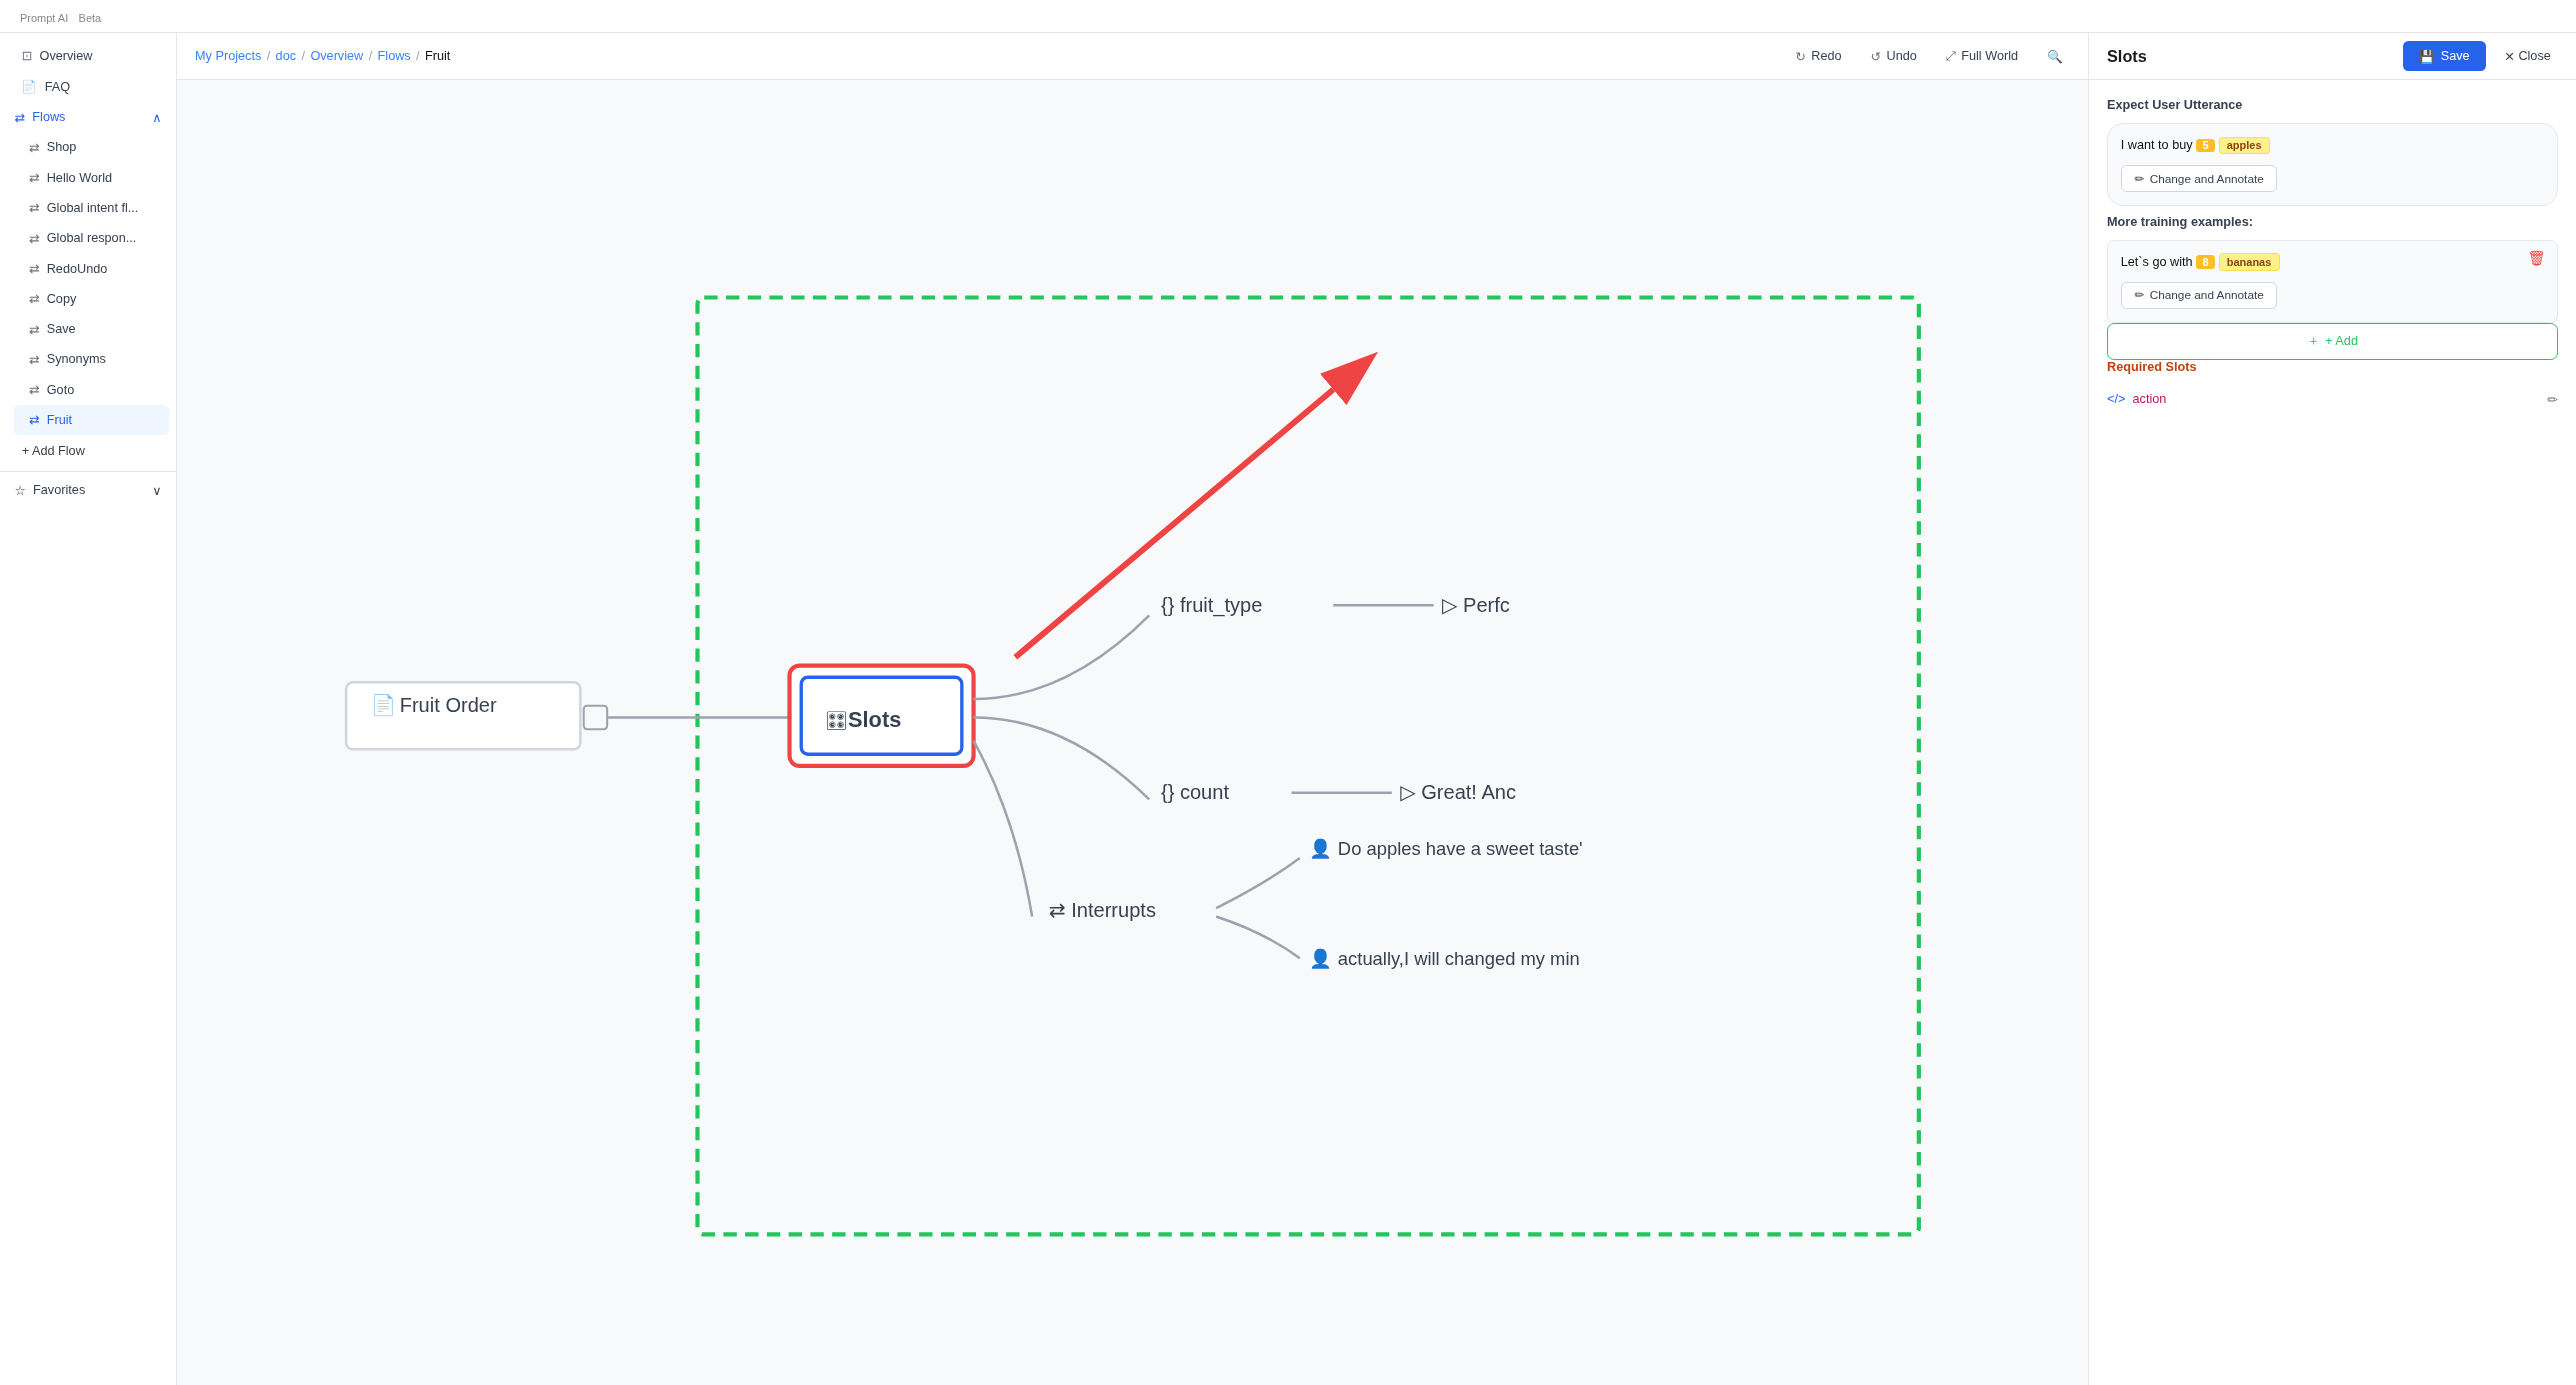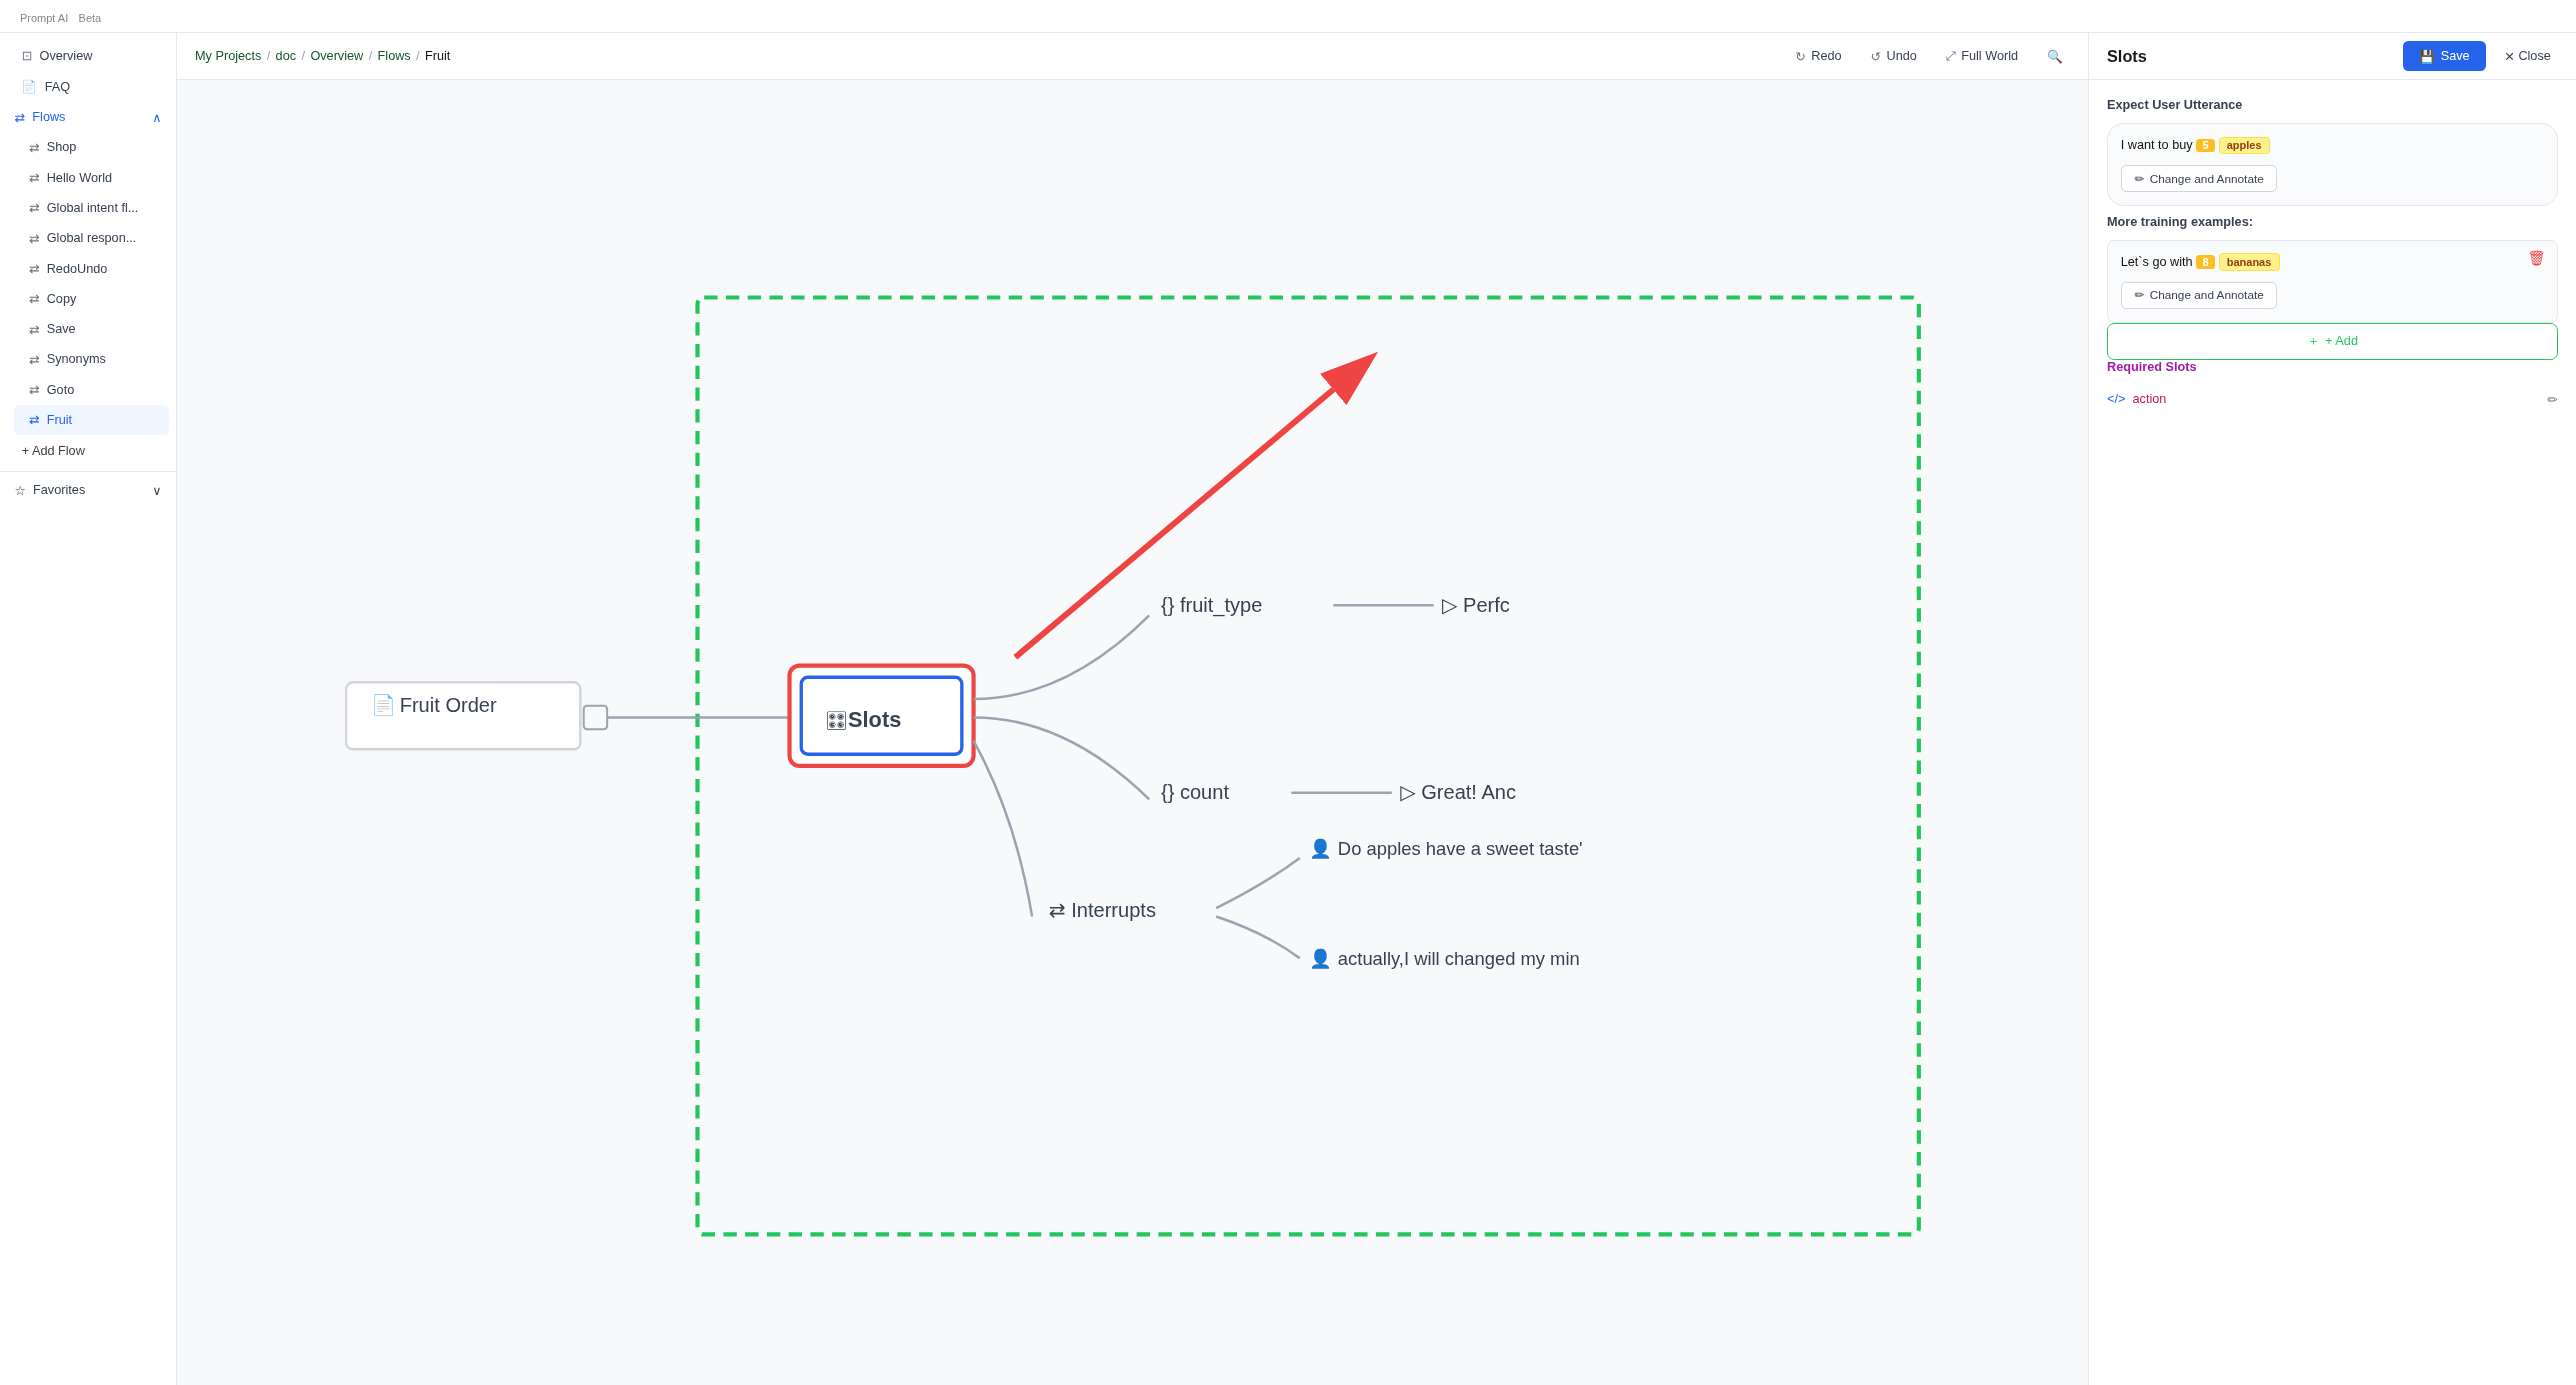--- a/index.html
+++ b/index.html
@@ -26,21 +26,21 @@
     .sidebar-divider { height: 0.9px; background: #e5e7eb; margin: 3.6px 0; }
     .sidebar-favorites { display: flex; align-items: center; gap: 7.2px; padding: 7.2px 14.5px; color: #374151; font-size: 12.7px; cursor: pointer; }
     .sidebar-favorites .chevron { margin-left: auto; }
 
     
     .content-area { flex: 1; display: flex; flex-direction: column; overflow: hidden; }
 
     
     .toolbar { display: flex; align-items: center; padding: 0 18px; height: 47px; border-bottom: 0.9px solid #e5e7eb; flex-shrink: 0; gap: 11px; }
     .breadcrumb { display: flex; align-items: center; gap: 5.4px; color: #6b7280; font-size: 12.7px; flex: 1; }
-    .breadcrumb a { color: #14532d; text-decoration: none; cursor: pointer; }
+    .breadcrumb a { color: #3b82f6; text-decoration: none; cursor: pointer; }
     .breadcrumb .sep { color: #9ca3af; }
     .breadcrumb .current { color: #111; font-weight: 500; }
     .toolbar-actions { display: flex; align-items: center; gap: 14.5px; }
     .toolbar-btn { display: flex; align-items: center; gap: 5.4px; color: #374151; cursor: pointer; font-size: 12.7px; padding: 3.6px 7.2px; border-radius: 3.6px; }
     .toolbar-btn .icon { color: #6b7280; }
 
     
     .canvas-area { flex: 1; background: #f8f9fa; overflow: hidden; position: relative; }
 
     
@@ -58,21 +58,21 @@
     .badge-number { background: #fbbf24; color: #fff; font-size: 11px; font-weight: 700; padding: 0.9px 6.3px; border-radius: 3.6px; }
     .badge-word { background: #fef08a; color: #92400e; font-size: 11px; font-weight: 600; padding: 1.8px 7.2px; border-radius: 3.6px; border: 0.9px solid #fde047; }
     .btn-annotate { display: flex; align-items: center; gap: 5.4px; background: #fff; border: 0.9px solid #d1d5db; border-radius: 5.4px; padding: 5.4px 12.7px; font-size: 11.8px; color: #374151; cursor: pointer; }
 
     .more-examples-title { font-size: 12.7px; font-weight: 600; color: #374151; margin-bottom: 11px; }
     .utterance-card-2 { background: #f9fafb; border: 0.9px solid #e5e7eb; border-radius: 7.2px; padding: 12.7px; position: relative; }
     .delete-icon { position: absolute; top: 9px; right: 11px; color: #ef4444; cursor: pointer; font-size: 14.5px; }
 
     .btn-add { display: flex; align-items: center; justify-content: center; gap: 5.4px; border: 1.8px solid #22c55e; border-radius: 7.2px; padding: 9px; color: #22c55e; font-size: 12.7px; font-weight: 500; cursor: pointer; background: #fff; }
 
-    .required-slots-title { font-size: 12.7px; font-weight: 600; color: #a21caf; margin-bottom: 11px; }
+    .required-slots-title { font-size: 12.7px; font-weight: 600; color: #c2410c; margin-bottom: 11px; }
     .slot-item { display: flex; align-items: center; gap: 7.2px; padding: 7.2px 0; }
     .slot-icon { color: #2563eb; font-size: 12.7px; }
     .slot-name { color: #be185d; font-size: 12.7px; font-weight: 500; flex: 1; }
     .slot-edit { color: #6b7280; cursor: pointer; font-size: 12.7px; }
 
     
     .canvas-svg { width: 100%; height: 100%; }
   </style>
 </head>
 <body>

